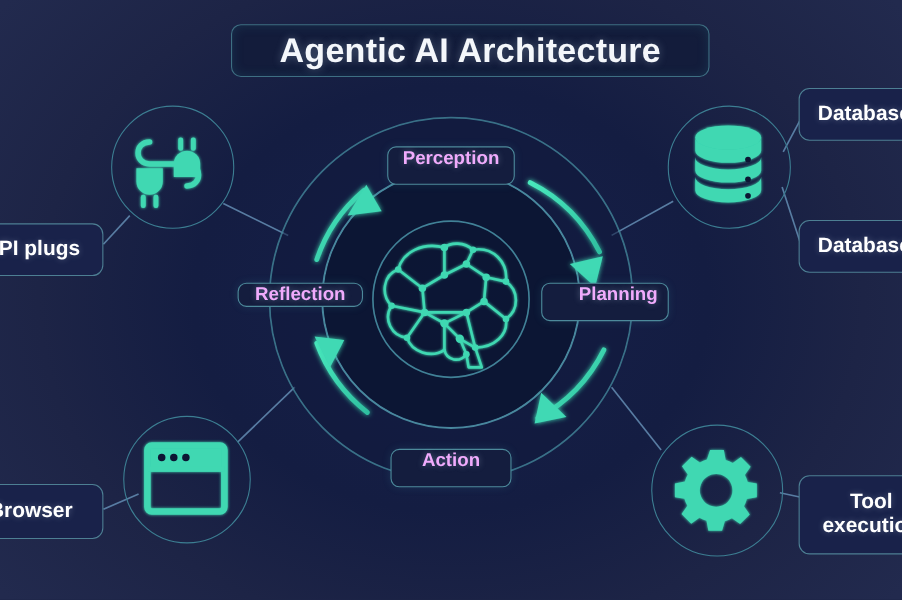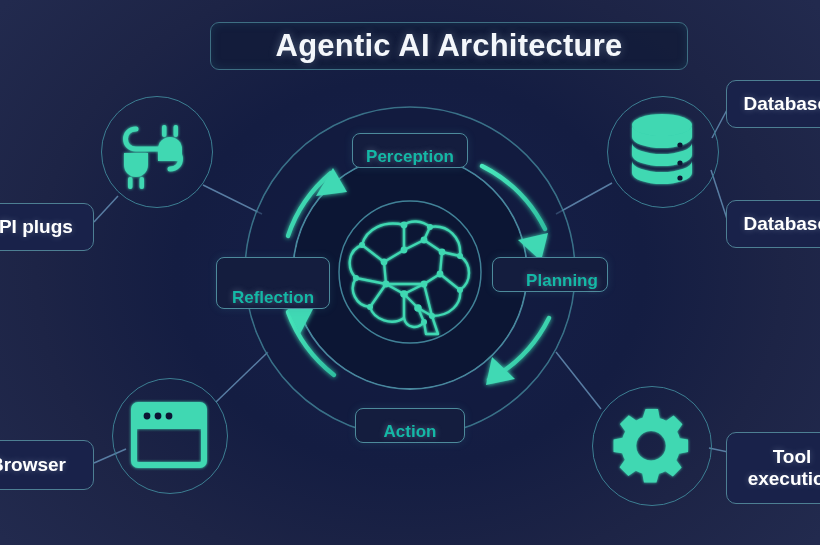--- a/index.html
+++ b/index.html
@@ -8,48 +8,48 @@
     width:820px;height:545px;overflow:hidden;position:relative;
     font-family:"Liberation Sans", sans-serif;
     background:
       radial-gradient(ellipse 520px 430px at 410px 272px, #16204a 0%, #141d42 45%, #1d2446 72%, #222a4e 100%);
   }
   .stage{position:absolute;inset:0;}
   svg.layer{position:absolute;left:0;top:0;width:820px;height:545px;overflow:visible;}
 
   
   .title-box{
-    position:absolute;left:210px;top:22px;width:478px;height:48px;
+    position:absolute;left:210px;top:22px;width:435px;height:48px;
     box-sizing:border-box;
     border:1.5px solid #3e6f83;border-radius:9px;
     background:rgba(17,26,56,0.72);
     display:flex;align-items:center;justify-content:center;
     box-shadow:0 0 10px rgba(45,115,135,0.25) inset;
   }
   .title-text{
     color:#f4f7fb;font-size:31px;font-weight:bold;letter-spacing:0.2px;
     text-shadow:0 0 8px rgba(190,215,235,0.35);
     white-space:nowrap;
   }
 
   
   .node-label{
     position:absolute;box-sizing:border-box;
     border:1.4px solid #4d8a9b;border-radius:8px;
     background:#141d3e;
-    display:flex;align-items:flex-end;justify-content:center;
-    color:#14b8a6;font-size:17px;font-weight:bold;white-space:nowrap;
+    display:flex;align-items:flex-start;justify-content:center;
+    color:#f0abfc;font-size:17px;font-weight:bold;white-space:nowrap;
     text-shadow:0 0 6px rgba(200,220,240,0.35);
     box-shadow:0 0 8px rgba(60,150,170,0.18);
     z-index:6;
   }
   #lbl-perception{left:352px;top:133px;width:116px;height:35px;}
   #lbl-planning{left:492px;top:257px;width:116px;height:35px;padding-left:24px;}
   #lbl-action{left:355px;top:384px;width:110px;height:35px;margin-top:24px;}
-  #lbl-reflection{left:216px;top:257px;width:114px;height:52px;}
+  #lbl-reflection{left:216px;top:257px;width:114px;height:22px;}
 
   
   .callout{
     position:absolute;box-sizing:border-box;
     border:1.4px solid #4d7f93;border-radius:10px;
     background:#192murky;
     background:#19224a;
     display:flex;align-items:center;justify-content:center;
     color:#ffffff;font-size:19px;font-weight:bold;
     text-shadow:0 0 6px rgba(200,220,240,0.3);

